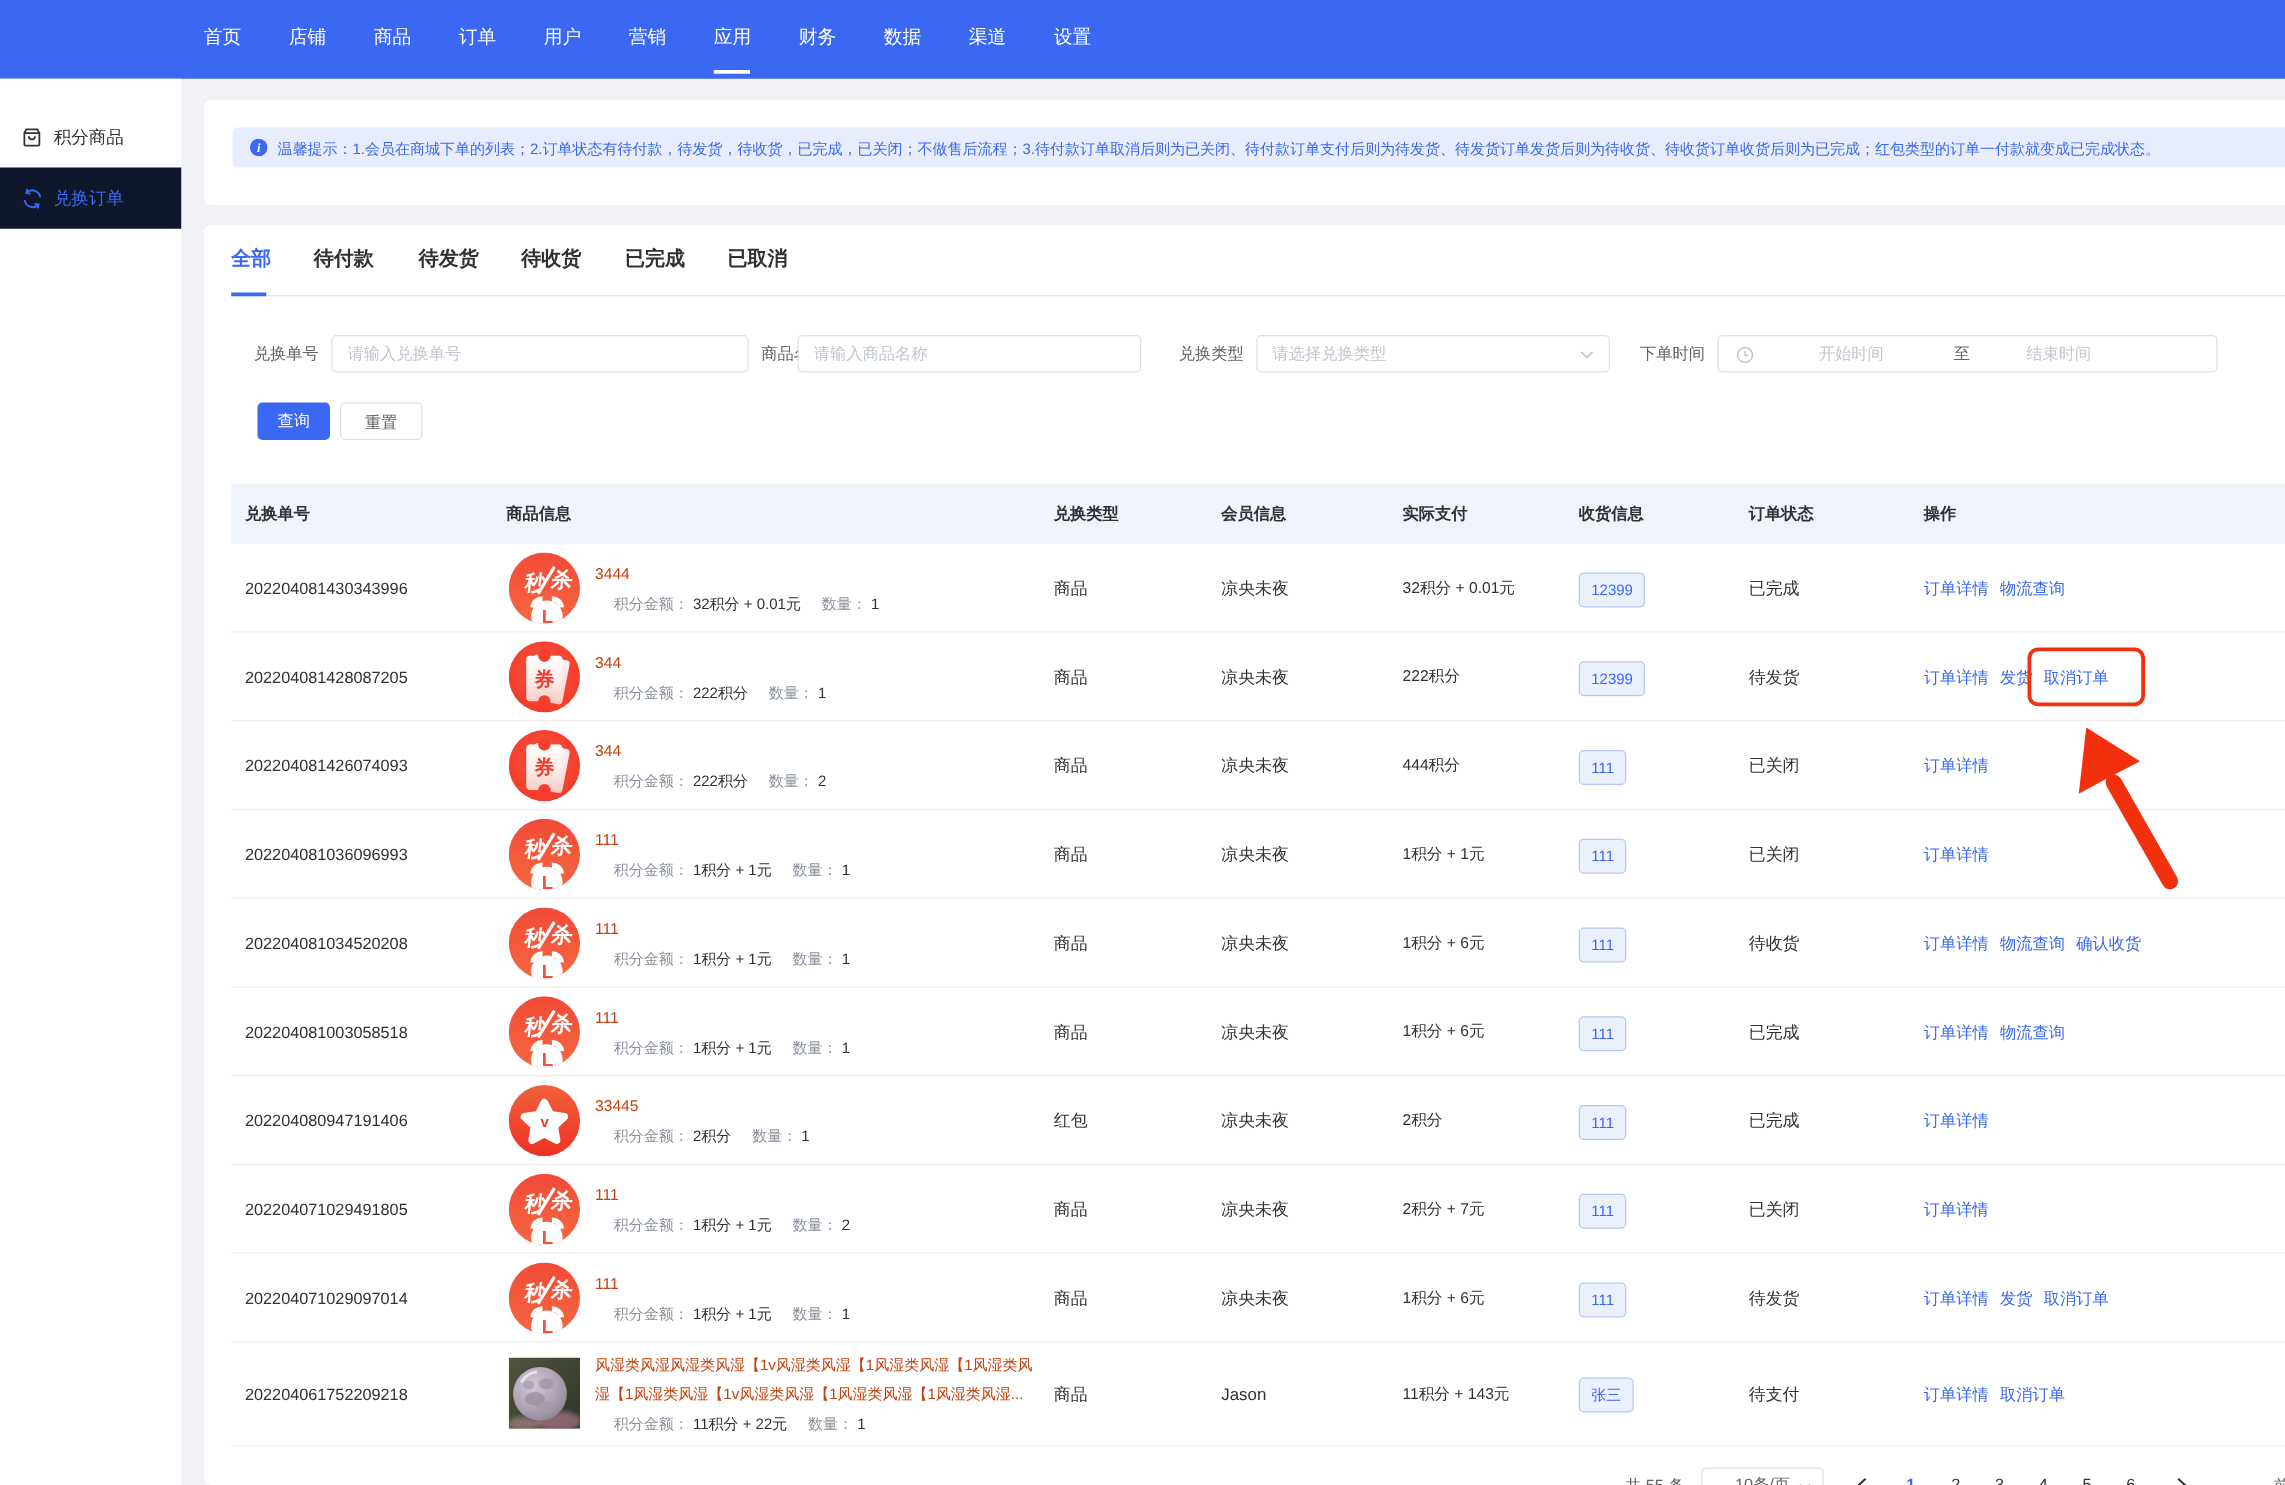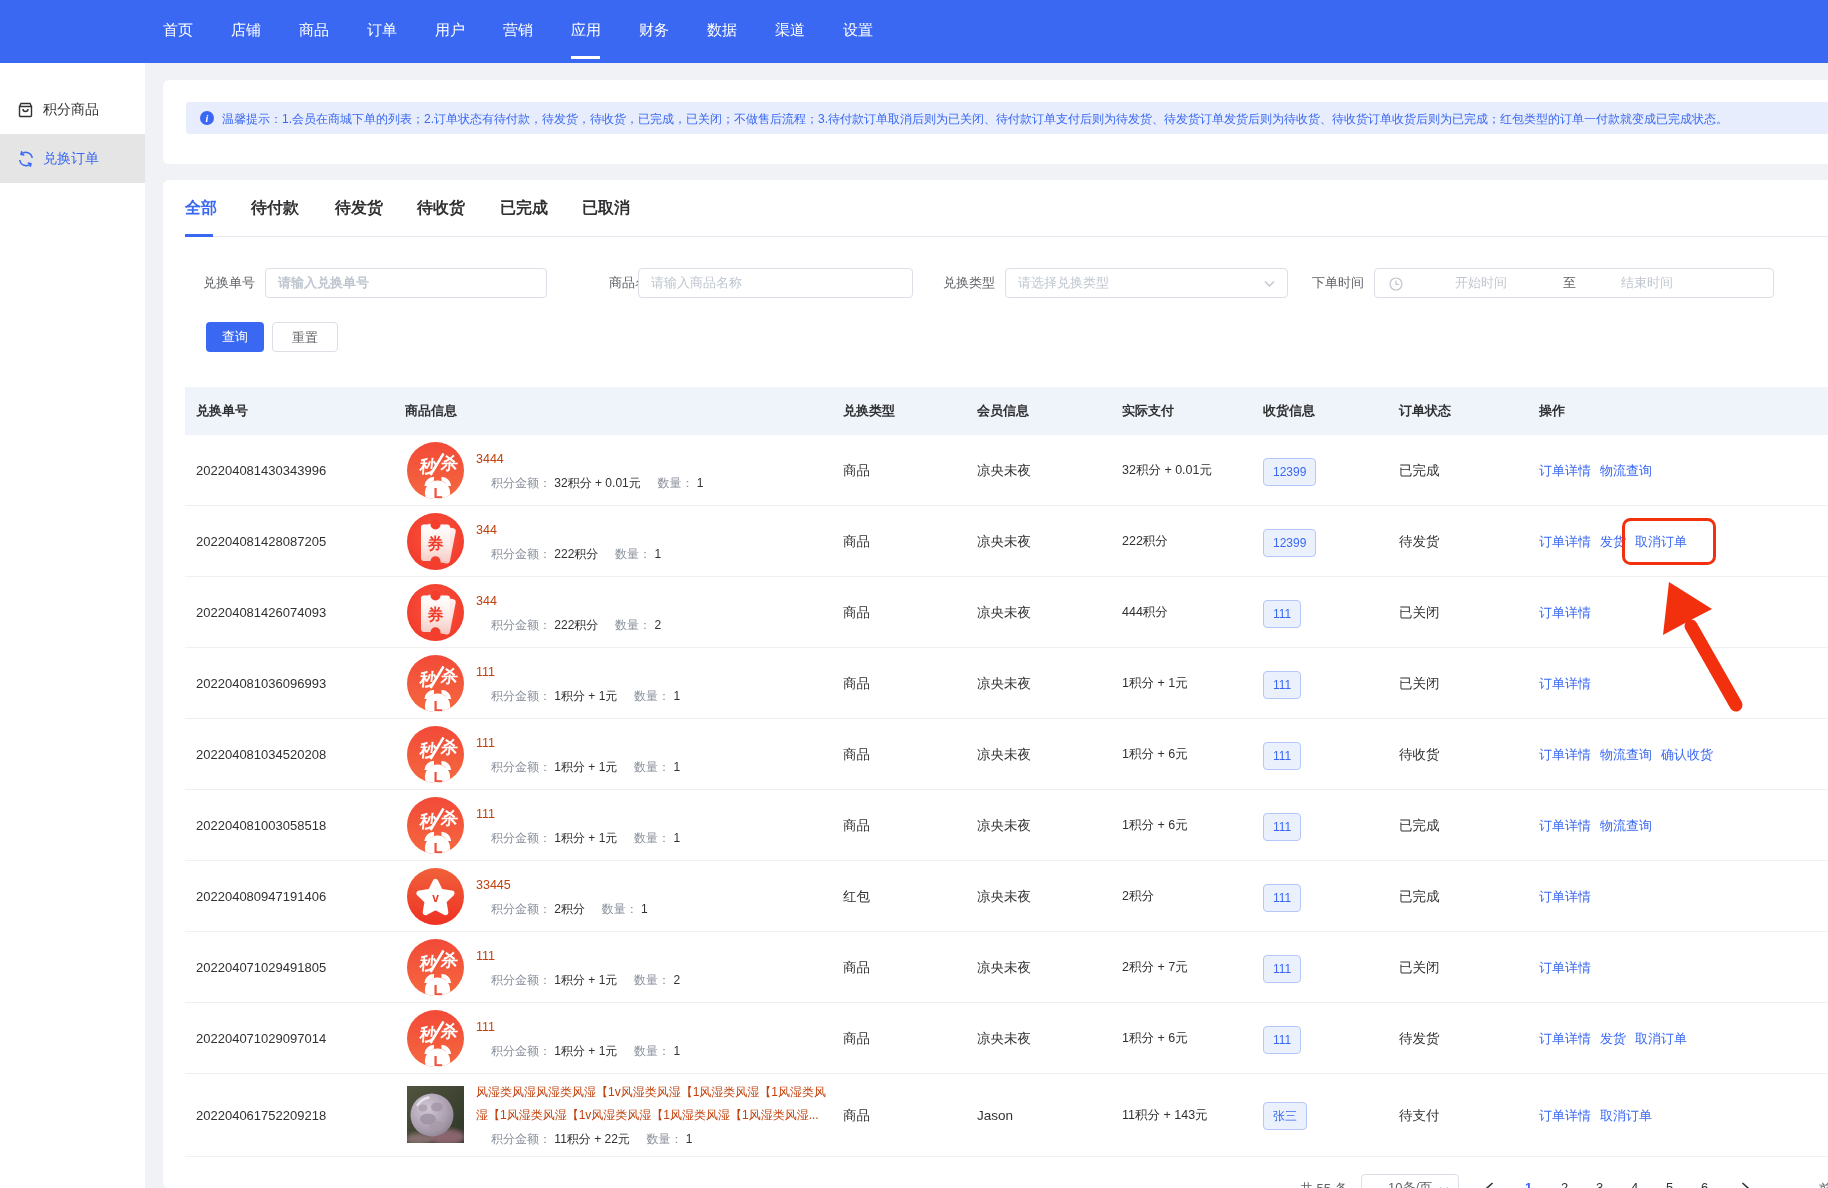--- a/index.html
+++ b/index.html
@@ -8,21 +8,21 @@
 .abs { position:absolute; }
 
 #nav { position:absolute; left:0; top:0; width:1828px; height:63px; background:#3a68f2; }
 #nav .item { position:absolute; top:0; height:63px; line-height:60px; color:#fff; font-size:15px; font-weight:500; text-align:center; width:68px; }
 #nav .uline { position:absolute; width:29px; height:3px; background:#fff; top:56px; }
 
 #side { position:absolute; left:0; top:63px; width:145px; height:1125px; background:#fff; }
 .sitem { position:absolute; left:0; width:145px; height:49px; display:flex; align-items:center; }
 .sitem .txt { font-size:14px; margin-left:43px; color:#303133; }
 .sitem svg { position:absolute; left:17px; }
-.sitem.active { background:#e5e5e5;text-align:right; }
+.sitem.active { background:#0f172a;text-align:right; }
 .sitem.active .txt { color:#3a68f2; }
 
 #card1 { position:absolute; left:163px; top:80px; width:1700px; height:84px; background:#fff; border-radius:6px 0 0 6px; }
 #alert { position:absolute; left:23px; top:22px; width:1680px; height:32px; background:#e7edfc; border-radius:4px; }
 #alert .txt { position:absolute; left:36px; top:9px; color:#3a68f2; font-size:12px; white-space:nowrap; }
 #card2 { position:absolute; left:163px; top:180px; width:1700px; height:1008px; background:#fff; border-radius:6px 0 0 6px; }
 
 #tabs { position:absolute; left:22px; top:0; right:0; height:57px; border-bottom:1px solid #e4e7ed; }
 #tabs .tab { position:absolute; top:0; height:57px; line-height:56px; font-size:16px; font-weight:600; color:#303133; }
 #tabs .tab.on { color:#3a68f2; }
@@ -100,21 +100,21 @@
     <div class="tab on" style="left:0px">全部</div>
     <div class="tab" style="left:66px">待付款</div>
     <div class="tab" style="left:150px">待发货</div>
     <div class="tab" style="left:232px">待收货</div>
     <div class="tab" style="left:315px">已完成</div>
     <div class="tab" style="left:397px">已取消</div>
     <div id="tabline"></div>
   </div>
 
   <div class="flabel" style="left:40px; top:88px;">兑换单号</div>
-  <div class="finput" style="left:102px; top:88px; width:282px;font-weight:bold;">请输入兑换单号</div>
+  <div class="finput" style="left:102px; top:88px; width:334px;">请输入兑换单号</div>
   <div class="flabel" style="left:409px; top:88px;margin-left:37px;">商品名称</div>
   <div class="finput" style="left:475px; top:88px; width:275px;">请输入商品名称</div>
   <div class="flabel" style="left:780px; top:88px;">兑换类型</div>
   <div class="finput" style="left:842px; top:88px; width:283px;">请选择兑换类型
     <svg class="abs" style="right:12px;top:11px" width="11" height="8" viewBox="0 0 11 8" fill="none" stroke="#c0c4cc" stroke-width="1.4">
         <path d="M1 1.5 L5.5 6 L10 1.5"></path>
       </svg>
   </div>
   <div class="flabel" style="left:1149px; top:88px;">下单时间</div>
   <div class="finput" style="left:1211px; top:88px; width:400px; color:#c1c7d0;">

